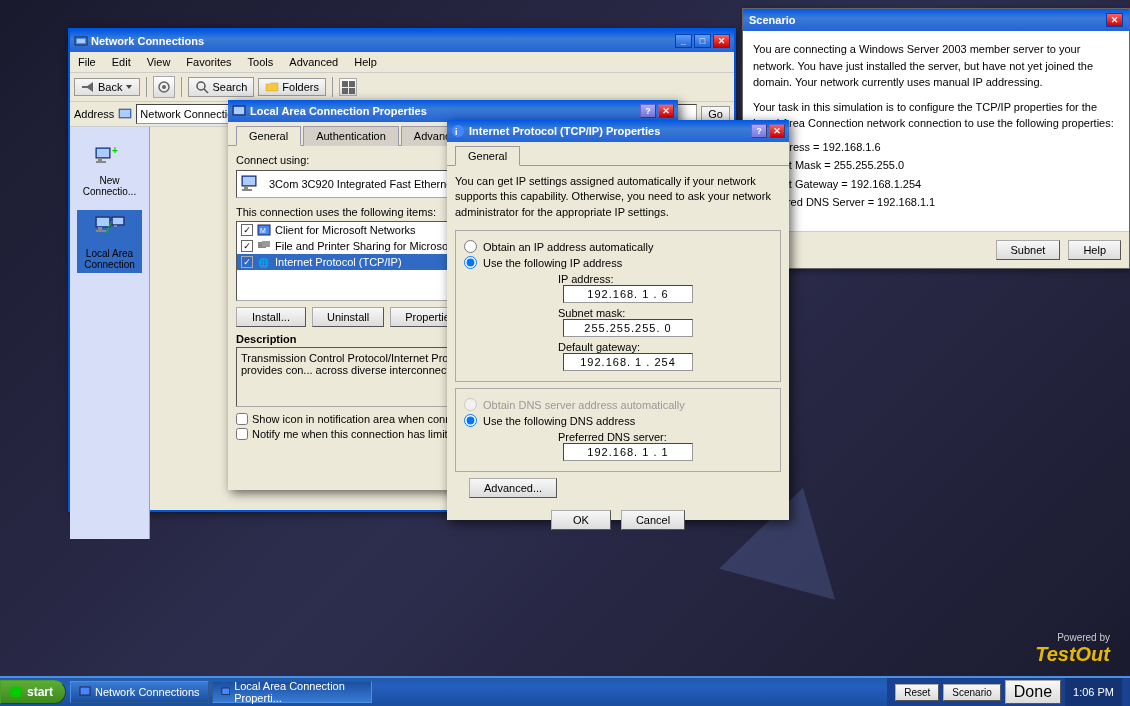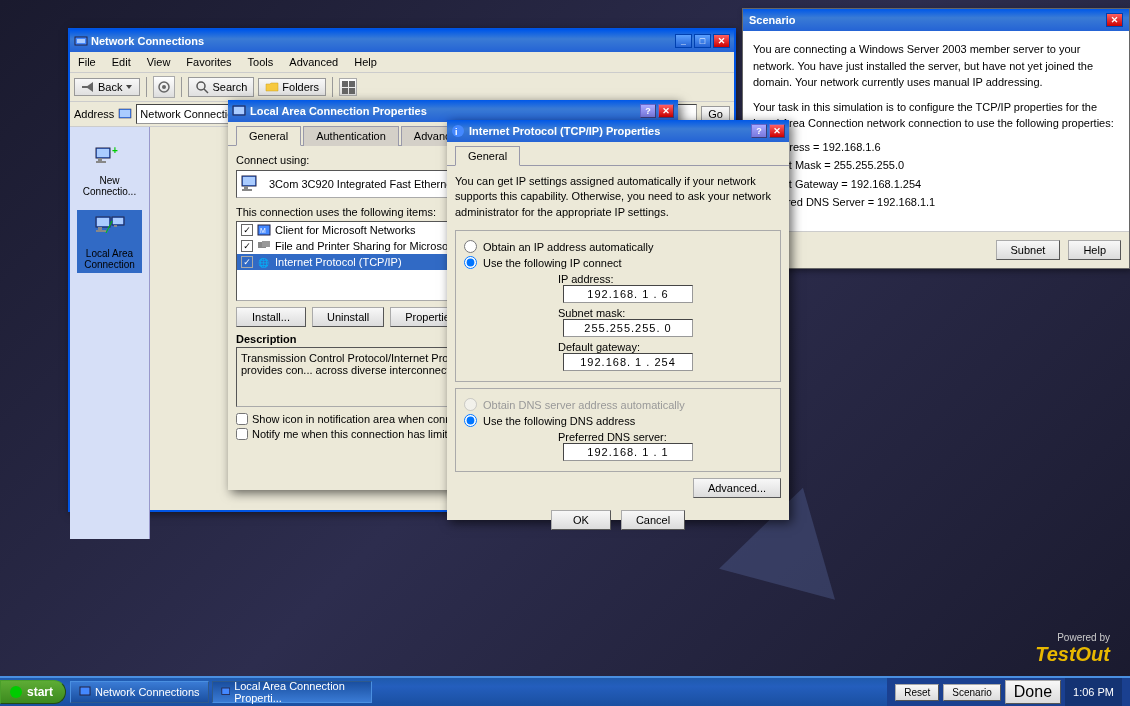--- a/index.html
+++ b/index.html
@@ -816,21 +816,21 @@
     <div class="dialog-content">
       <div class="tcpip-info-text">You can get IP settings assigned automatically if your network supports this capability. Otherwise, you need to ask your network administrator for the appropriate IP settings.</div>
 
       <div class="radio-group">
         <div class="radio-row">
           <input type="radio" name="ip-mode" style="">
           <label>Obtain an IP address automatically</label>
         </div>
         <div class="radio-row">
           <input type="radio" name="ip-mode" checked="" style="">
-          <label>Use the following IP connect</label>
+          <label>Use the following IP address</label>
         </div>
 
         <div class="ip-field-row">
           <span class="ip-label">IP address:</span>
           <input type="text" class="ip-input" value="192.168. 1 . 6" style="">
         </div>
         <div class="ip-field-row">
           <span class="ip-label">Subnet mask:</span>
           <input type="text" class="ip-input" value="255.255.255. 0" style="">
         </div>
@@ -849,21 +849,21 @@
           <input type="radio" name="dns-mode" checked="" style="">
           <label>Use the following DNS address</label>
         </div>
 
         <div class="ip-field-row">
           <span class="ip-label">Preferred DNS server:</span>
           <input type="text" class="ip-input" value="192.168. 1 . 1" style="">
         </div>
       </div>
 
-      <div style="display:flex;justify-content:flex-end;margin:4px 0;">
+      <div style="display:flex;justify-content:flex-start;margin:4px 14px;">
         <button class="xp-btn">Advanced...</button>
       </div>
       <div class="ok-cancel-row">
         <button class="xp-btn" style="min-width:60px;">OK</button>
         <button class="xp-btn" style="min-width:60px;">Cancel</button>
       </div>
     </div>
   </div>
 
   <div class="scenario-window">

